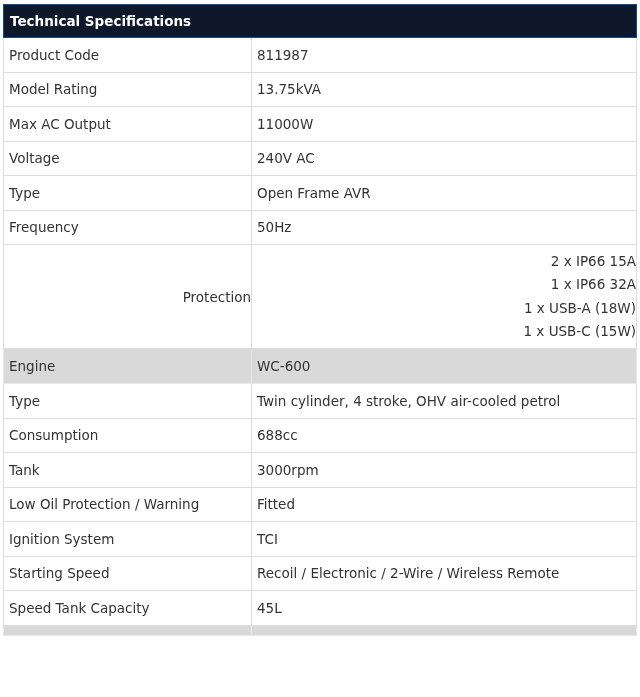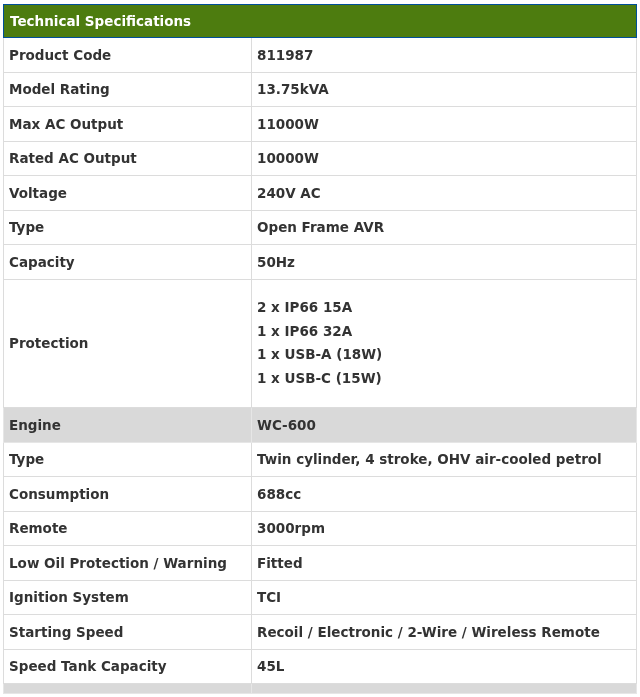--- a/index.html
+++ b/index.html
@@ -5,32 +5,32 @@
   html, body { margin: 0; padding: 0; background: #ffffff; }
   body { width: 640px; height: 697px; overflow: hidden; position: relative;
          font-family: "DejaVu Sans", "Liberation Sans", sans-serif; }
   .spec-table {
     position: absolute; left: 3px; top: 4px; width: 633px;
     border-collapse: collapse; table-layout: fixed;
   }
   .spec-table td, .spec-table th {
     border: 1px solid #dcdcdc; padding: 0 0 0 5px;
     font-size: 13.5px; color: #333333; text-align: left; vertical-align: middle;
-    font-weight: bold; box-sizing: border-box;
+    font-weight: normal; box-sizing: border-box;
   }
   .spec-table col.c1 { width: 248px; }
   .spec-table col.c2 { width: 385px; }
   .hdr th {
-    background: #4d7c0f; color: #ffffff; font-weight: bold; height: 33px;
+    background: #0f172a; color: #ffffff; font-weight: bold; height: 33px;
     font-size: 13.5px; border-color: #004f98; padding-left: 6px;
   }
   .row td { height: 34.5px; }
-  .row.multi td { height: 128px; }
+  .row.multi td { height: 104px; text-align: right; }
   .multi .line { line-height: 23.5px; }
-  .section td { background: #d9d9d9; font-weight: bold; height: 35px; border-color: #e6e6e6; }
+  .section td { background: #d9d9d9; font-weight: normal; height: 35px; border-color: #e6e6e6; }
   .tail td { background: #d9d9d9; height: 10px; border-color: #e6e6e6; }
 </style>
 </head>
 <body>
 
 <table class="spec-table">
   <colgroup>
       <col class="c1">
       <col class="c2">
     </colgroup>
@@ -45,33 +45,29 @@
   </tr>
   <tr class="row">
     <td>Model Rating</td>
     <td>13.75kVA</td>
   </tr>
   <tr class="row">
     <td>Max AC Output</td>
     <td>11000W</td>
   </tr>
   <tr class="row">
-    <td>Rated AC Output</td>
-    <td>10000W</td>
-  </tr>
-  <tr class="row">
     <td>Voltage</td>
     <td>240V AC</td>
   </tr>
   <tr class="row">
     <td>Type</td>
     <td>Open Frame AVR</td>
   </tr>
   <tr class="row">
-    <td>Capacity</td>
+    <td>Frequency</td>
     <td>50Hz</td>
   </tr>
 
   <tr class="row multi">
     <td>Protection</td>
     <td>
       <div class="line">2 x IP66 15A</div>
       <div class="line">1 x IP66 32A</div>
       <div class="line">1 x USB-A (18W)</div>
       <div class="line">1 x USB-C (15W)</div>
@@ -85,21 +81,21 @@
 
   <tr class="row">
     <td>Type</td>
     <td>Twin cylinder, 4 stroke, OHV air-cooled petrol</td>
   </tr>
   <tr class="row">
     <td>Consumption</td>
     <td>688cc</td>
   </tr>
   <tr class="row">
-    <td>Remote</td>
+    <td>Tank</td>
     <td>3000rpm</td>
   </tr>
   <tr class="row">
     <td>Low Oil Protection / Warning</td>
     <td>Fitted</td>
   </tr>
   <tr class="row">
     <td>Ignition System</td>
     <td>TCI</td>
   </tr>

